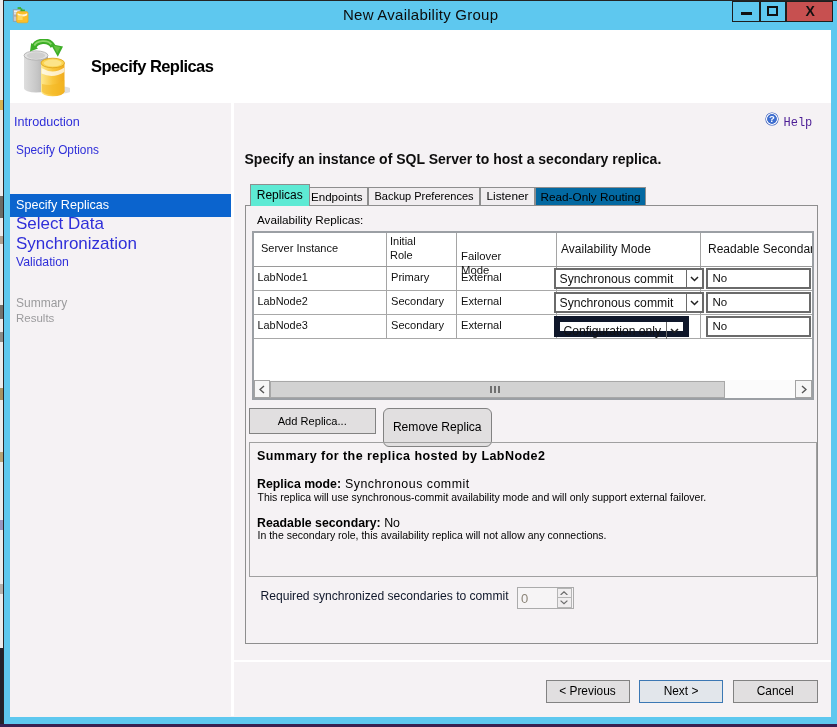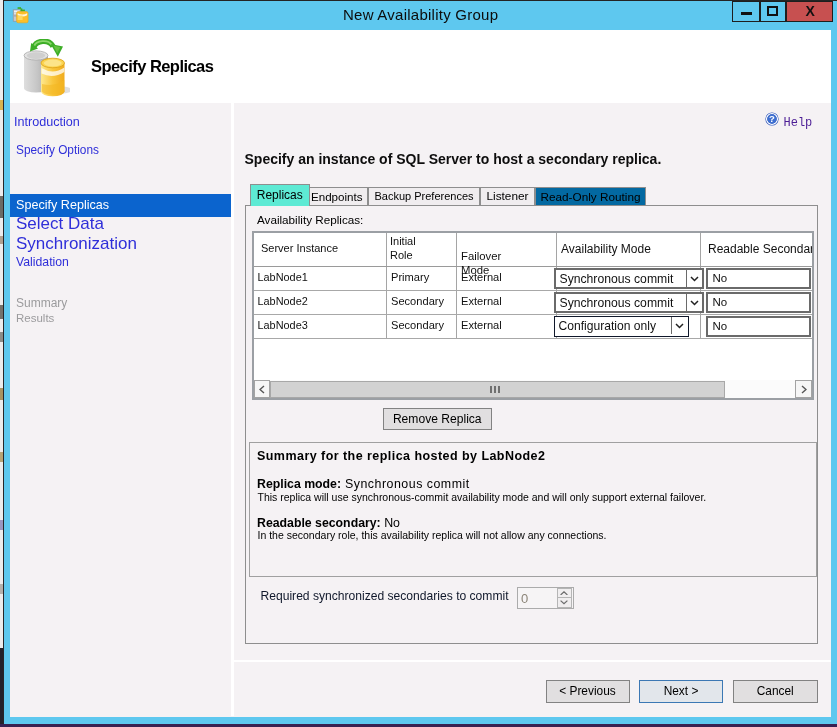--- a/index.html
+++ b/index.html
@@ -158,21 +158,21 @@
             <polyline points="1,1 4.5,4.5 8,1" fill="none" stroke="#222" stroke-width="1.5"></polyline>
           </svg>
       </div>
       <div class="abs" style="left:299.5px;top:59px;width:150.5px;height:21.5px;border:2px solid #6A6A6A;box-sizing:border-box;background:#fff;">
         <span style="position:absolute;left:4px;top:2px;font-size:12.2px;">Synchronous commit</span>
         <span style="position:absolute;right:15.5px;top:0;width:1px;height:17.5px;background:#6A6A6A;"></span>
         <svg style="position:absolute;right:3.5px;top:6px;" width="9" height="6" viewBox="0 0 9 6">
             <polyline points="1,1 4.5,4.5 8,1" fill="none" stroke="#222" stroke-width="1.5"></polyline>
           </svg>
       </div>
-      <div class="abs" style="left:299.5px;top:83px;width:135px;height:21.5px;border:1px solid #0f172a;box-sizing:border-box;background:#fff;">
+      <div class="abs" style="left:299.5px;top:83px;width:135px;height:21.5px;border:6px solid #0f172a;box-sizing:border-box;background:#fff;">
         <span style="position:absolute;left:4px;top:2px;font-size:12.1px;">Configuration only</span>
         <span style="position:absolute;right:15.5px;top:0;width:1px;height:17.5px;background:#6A6A6A;"></span>
         <svg style="position:absolute;right:3.5px;top:6px;" width="9" height="6" viewBox="0 0 9 6">
             <polyline points="1,1 4.5,4.5 8,1" fill="none" stroke="#222" stroke-width="1.5"></polyline>
           </svg>
       </div>
 
       <div class="abs" style="left:451.5px;top:35px;width:105px;height:21.5px;border:2px solid #6A6A6A;box-sizing:border-box;background:#fff;">
           <span style="position:absolute;left:5px;top:2.5px;font-size:11.5px;">No</span>
         </div>
@@ -192,21 +192,22 @@
       <svg style="position:absolute;left:5px;top:152.5px;" width="6" height="9" viewBox="0 0 6 9">
           <polyline points="5,1 1,4.5 5,8" fill="none" stroke="#555" stroke-width="1.4"></polyline>
         </svg>
       <div class="abs" style="left:540.5px;top:147.5px;width:17px;height:18px;background:#F6F6F6;border:1px solid #A3A3A3;box-sizing:border-box;"></div>
       <svg style="position:absolute;left:546.5px;top:152.5px;" width="6" height="9" viewBox="0 0 6 9">
           <polyline points="1,1 5,4.5 1,8" fill="none" stroke="#555" stroke-width="1.4"></polyline>
         </svg>
     </div>
   </div>
 
-  <div class="abs btnface" style="left:383px;top:407.5px;width:108.5px;height:22px;font-size:12.1px;">Remove Replica</div>
+  <div class="abs btnface" style="left:248.5px;top:407.5px;width:127.5px;height:26px;font-size:11.1px;">Add Replica...</div>
+  <div class="abs btnface" style="left:383px;top:407.5px;width:108.5px;height:39px;font-size:12.1px;border-radius:6px;">Remove Replica</div>
 
   <div class="abs" style="left:248.5px;top:442px;width:568px;height:135px;border:1px solid #A0A0A0;box-sizing:border-box;"></div>
   <div class="abs" style="left:257px;top:448.5px;font-size:12.5px;letter-spacing:0.45px;font-weight:bold;color:#000;">Summary for the replica hosted by LabNode2</div>
   <div class="abs" style="left:257px;top:476.5px;font-size:12.4px;color:#000;"><b style="font-size:12.3px;">Replica mode:</b><span style="letter-spacing:0.5px;"> Synchronous commit</span></div>
   <div class="abs" style="left:257.5px;top:491px;font-size:10.5px;color:#000;">This replica will use synchronous-commit availability mode and will only support external failover.</div>
   <div class="abs" style="left:257px;top:515.5px;font-size:12.4px;color:#000;"><b style="font-size:12.3px;">Readable secondary:</b> No</div>
   <div class="abs" style="left:257.5px;top:529px;font-size:10.5px;color:#000;">In the secondary role, this availability replica will not allow any connections.</div>
 
   <div class="abs" style="left:260.5px;top:588.5px;font-size:12.1px;color:#0f172a;">Required synchronized secondaries to commit</div>
   <div class="abs" style="left:516.5px;top:586.5px;width:57px;height:22.5px;border:1px solid #ABABAB;box-sizing:border-box;background:#F6F4F5;">

